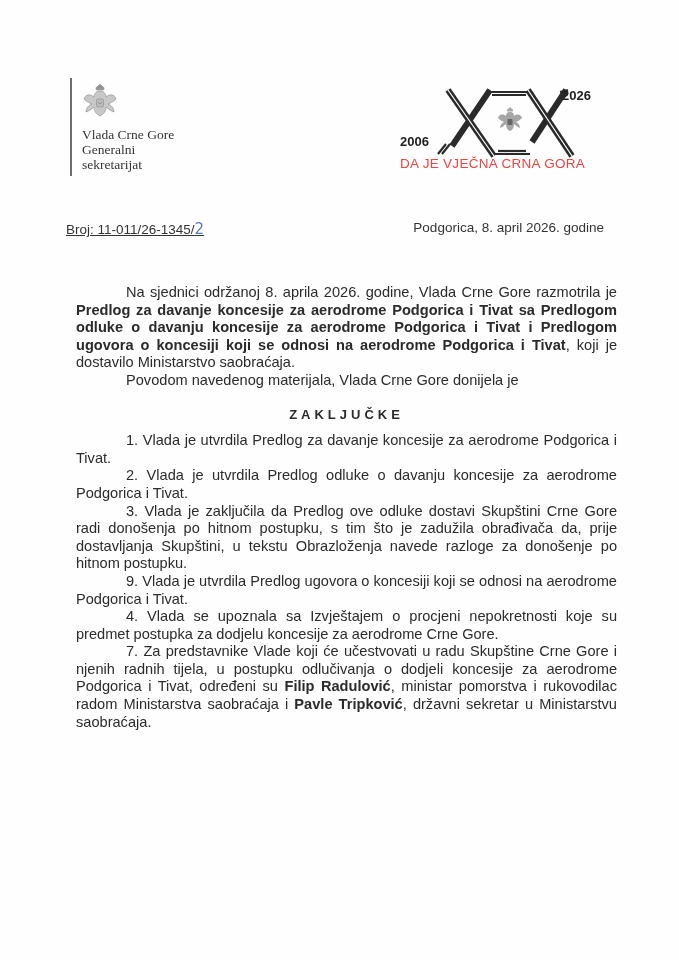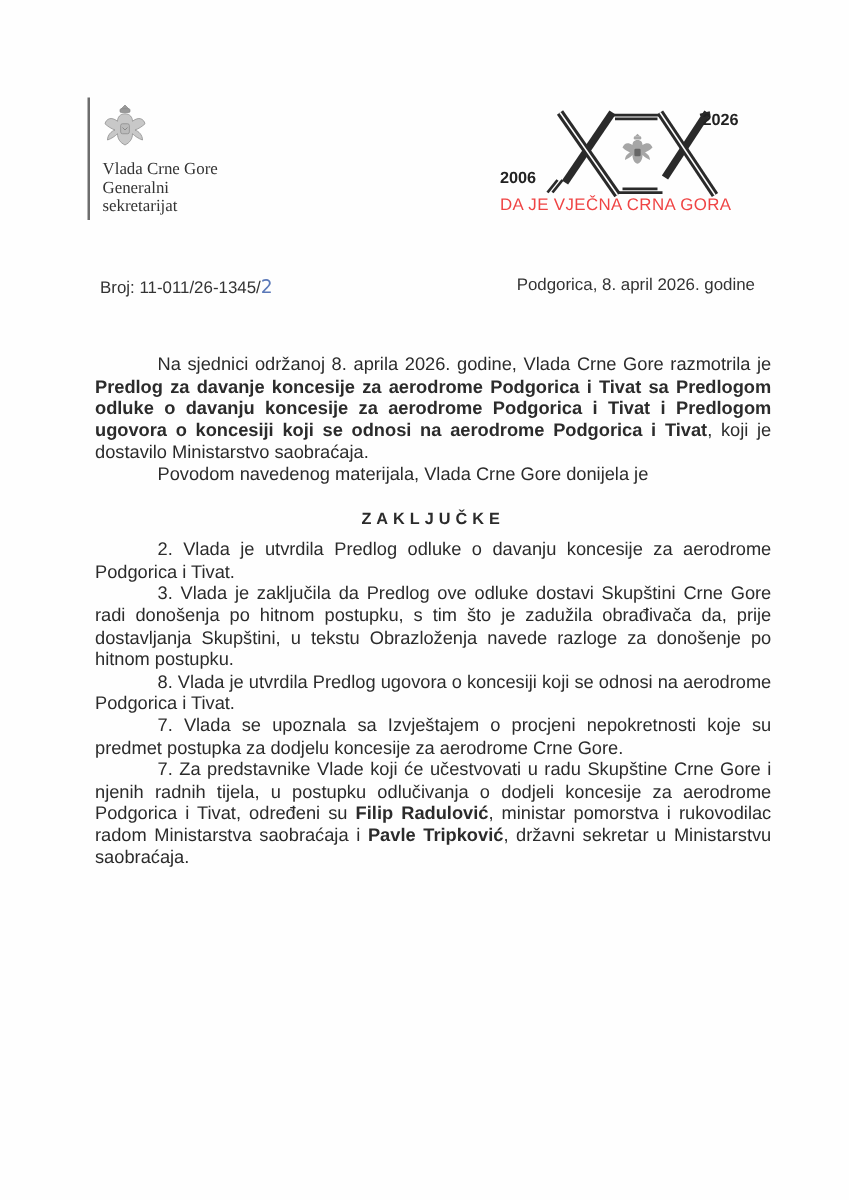--- a/index.html
+++ b/index.html
@@ -107,21 +107,21 @@
 
     
     .ref-line {
       position: absolute;
       left: 64px;
       top: 220px;
       width: 540px;
       font-size: 13.5px;
       color: #333;
     }
-    .ref-number { position: absolute; left: 16px; top: 0; white-space: nowrap; }
+    .ref-number { position: absolute; left: 2px; top: 0; white-space: nowrap; text-decoration: underline; }
     .ref-handwritten {
       color: #5a78b8;
       font-family: "DejaVu Sans", sans-serif;
       font-size: 15px;
     }
     .ref-date { position: absolute; right: 0; top: 0; white-space: nowrap; }
 
     
     .body-text {
       position: absolute;
@@ -214,20 +214,21 @@
     <div class="ref-number"><span>Broj: 11-011/26-1345/</span><span class="ref-handwritten">2</span></div>
     <div class="ref-date">Podgorica, 8. april 2026. godine</div>
   </div>
 
   <div class="body-text">
     <p><span>Na sjednici održanoj 8. aprila 2026. godine, Vlada Crne Gore razmotrila je </span><span class="b">Predlog za davanje koncesije za aerodrome Podgorica i Tivat sa Predlogom odluke o davanju koncesije za aerodrome Podgorica i Tivat i Predlogom ugovora o koncesiji koji se odnosi na aerodrome Podgorica i Tivat</span><span>, koji je dostavilo Ministarstvo saobraćaja.</span></p>
     <p>Povodom navedenog materijala, Vlada Crne Gore donijela je</p>
 
     <p class="heading">ZAKLJUČKE</p>
 
+    <p class="item">1. Vlada je utvrdila Predlog za davanje koncesije za aerodrome Podgorica i Tivat.</p>
     <p class="item">2. Vlada je utvrdila Predlog odluke o davanju koncesije za aerodrome Podgorica i Tivat.</p>
     <p class="item">3. Vlada je zaključila da Predlog ove odluke dostavi Skupštini Crne Gore radi donošenja po hitnom postupku, s tim što je zadužila obrađivača da, prije dostavljanja Skupštini, u tekstu Obrazloženja navede razloge za donošenje po hitnom postupku.</p>
-    <p class="item">8. Vlada je utvrdila Predlog ugovora o koncesiji koji se odnosi na aerodrome Podgorica i Tivat.</p>
-    <p class="item">7. Vlada se upoznala sa Izvještajem o procjeni nepokretnosti koje su predmet postupka za dodjelu koncesije za aerodrome Crne Gore.</p>
+    <p class="item">9. Vlada je utvrdila Predlog ugovora o koncesiji koji se odnosi na aerodrome Podgorica i Tivat.</p>
+    <p class="item">4. Vlada se upoznala sa Izvještajem o procjeni nepokretnosti koje su predmet postupka za dodjelu koncesije za aerodrome Crne Gore.</p>
     <p class="item"><span>7. Za predstavnike Vlade koji će učestvovati u radu Skupštine Crne Gore i njenih radnih tijela, u postupku odlučivanja o dodjeli koncesije za aerodrome Podgorica i Tivat, određeni su </span><span class="b">Filip Radulović</span><span>, ministar pomorstva i rukovodilac radom Ministarstva saobraćaja i </span><span class="b">Pavle Tripković</span><span>, državni sekretar u Ministarstvu saobraćaja.</span></p>
   </div>
 
 </div>
 
 </body></html>

